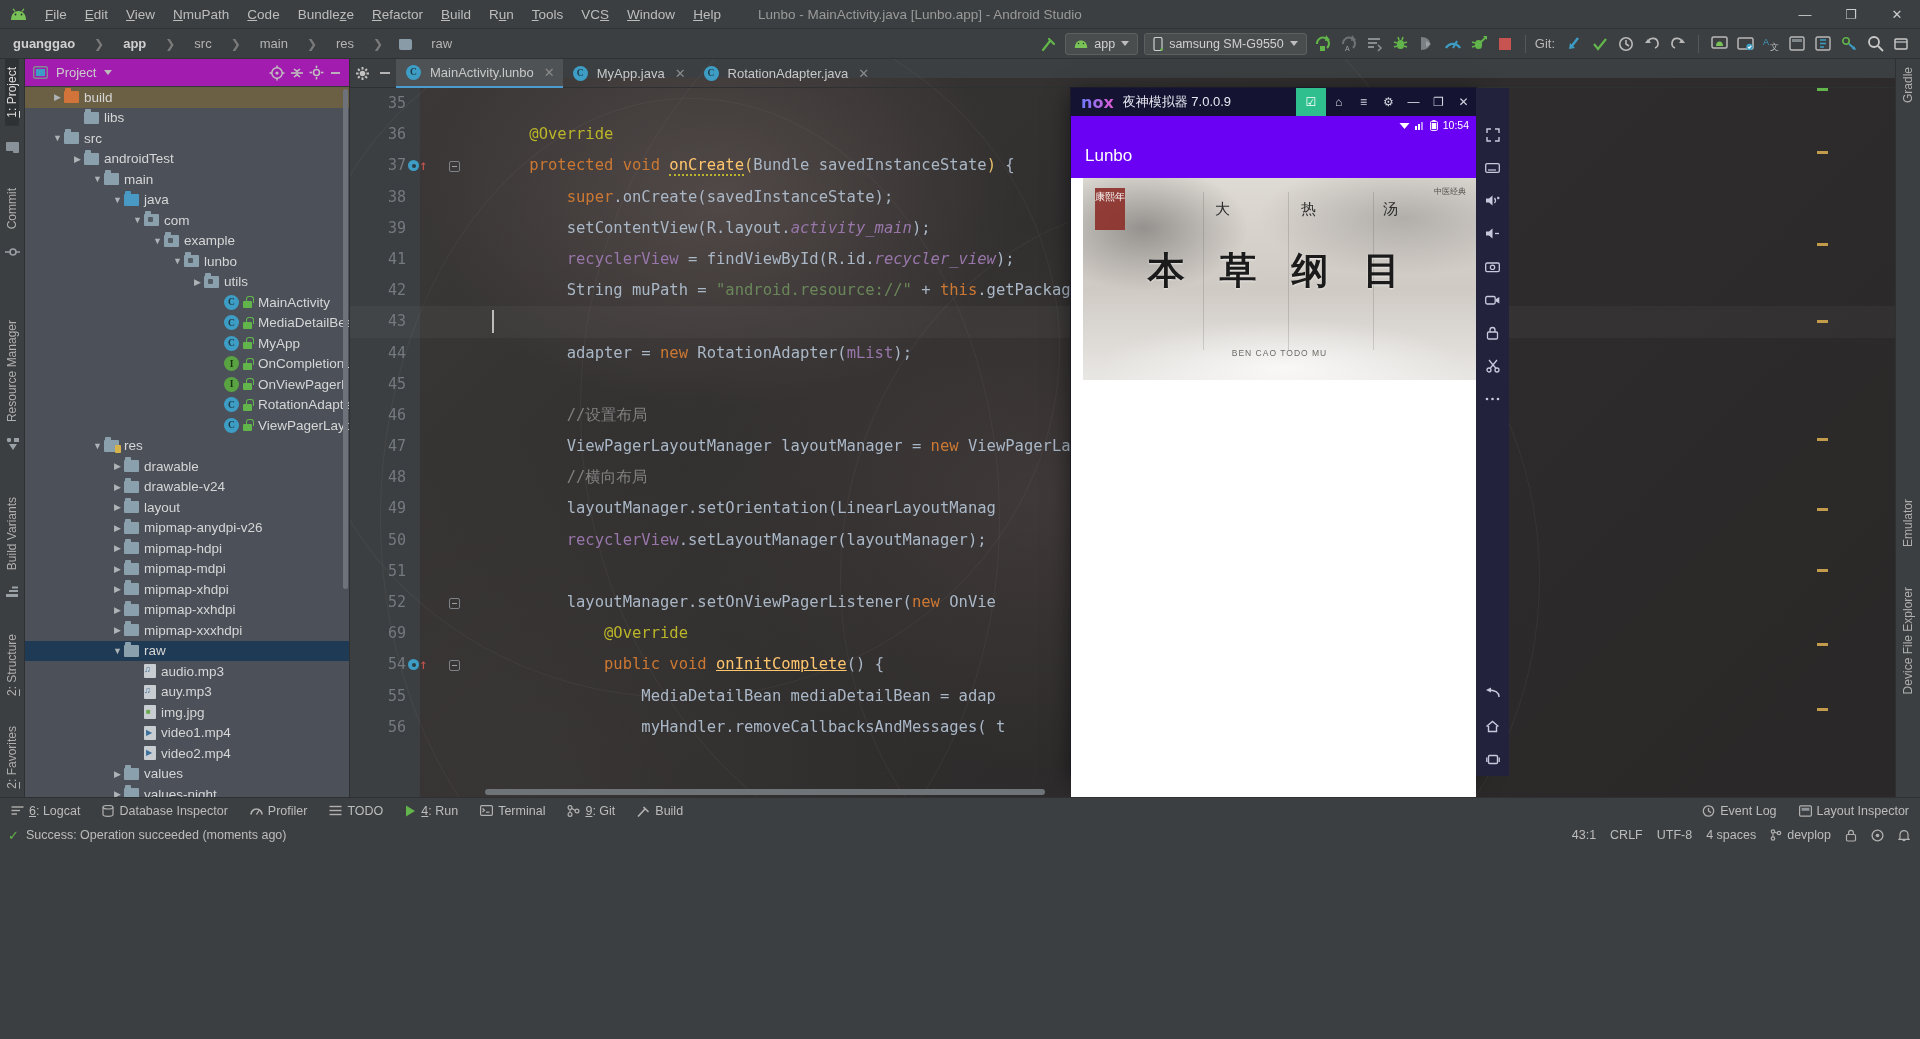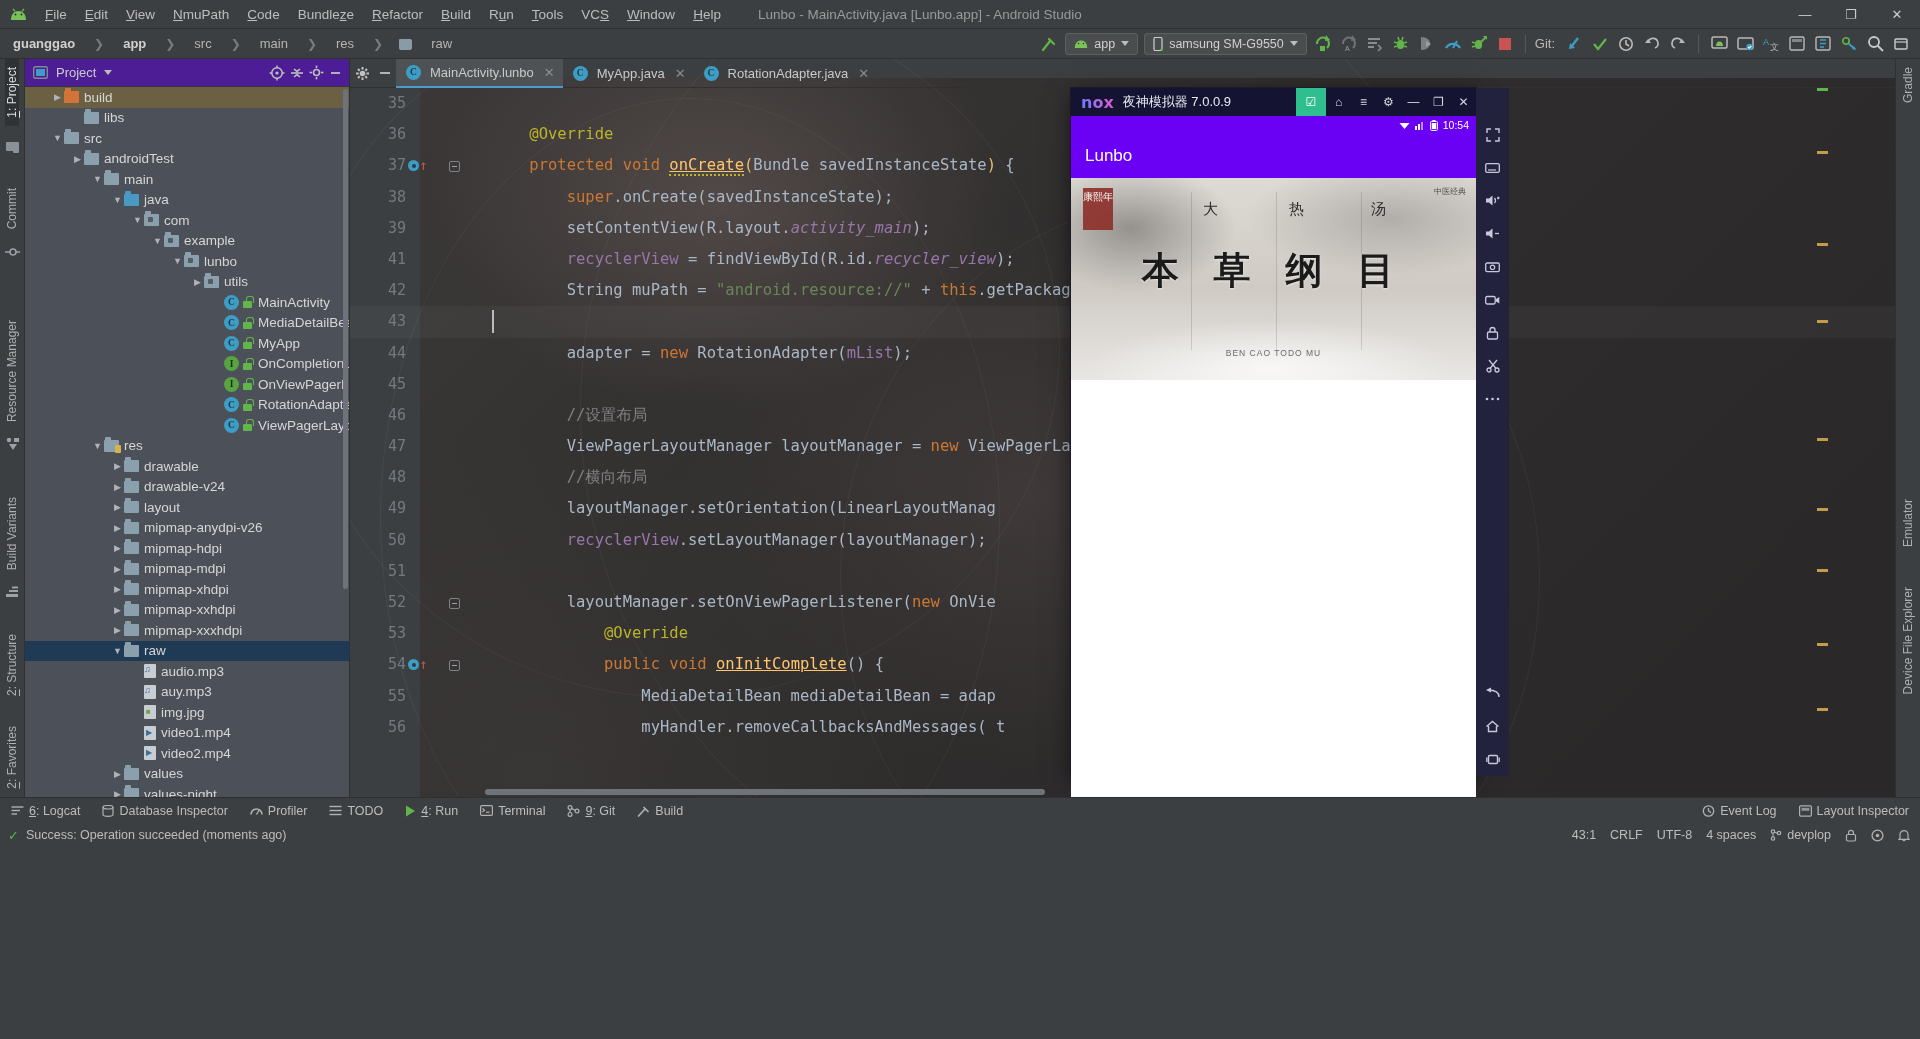--- a/index.html
+++ b/index.html
@@ -98,21 +98,21 @@
   .vtab u { text-decoration: underline; }
 
   
   .project-panel {
     position: absolute; left: 25px; top: 59px; width: 325px; height: 738px;
     background: #4b5059;
     border-right: 1px solid #2e3031;
   }
   .pp-header {
     height: 28px; display: flex; align-items: center;
-    background: #4c1d95; border-bottom: 1px solid #34373a; padding-left: 8px;
+    background: #a21caf; border-bottom: 1px solid #34373a; padding-left: 8px;
   }
   .pp-title { font-size: 13px; color: #cccccc; margin-left: 8px; }
   .pp-header-icons { margin-left: auto; display: flex; align-items: center; padding-right: 6px; gap: 4px; }
   .tree { position: absolute; top: 28px; left: 0; right: 0; bottom: 0; overflow: hidden; }
   .trow {
     height: 20.5px; display: flex; align-items: center;
     font-size: 13.5px; color: #d6d6d6; white-space: nowrap;
   }
   .trow.sel-gold { background: #6b6044; }
   .trow.sel-blue { background: #1f3a54; }
@@ -218,21 +218,21 @@
   .fold {
     display: inline-block; width: 11px; height: 11px; border: 1px solid #7d8388;
     border-radius: 2px; position: relative; top: 2px;
   }
   .fold::after {
     content: ""; position: absolute; left: 2px; top: 4px; width: 5px; height: 1px; background: #9ba1a6;
   }
   .kw { color: #cc7832; }
   .ann { color: #bbb529; }
   .fn { color: #ffc66d; text-decoration: underline; }
-  .fn-u { color: #ffc66d; text-decoration: underline; }
+  .fn-u { color: #ffc66d; }
   .txt { color: #a9b7c6; }
   .str { color: #6a8759; }
   .fld { color: #9876aa; }
   .cmt { color: #808080; }
   .paren { color: #e8bf6a; }
   .caret-bar {
     position: absolute; left: 142px; top: 4px; width: 2px; height: 23px; background: #bbbbbb;
   }
   .hscroll {
     position: absolute; left: 135px; bottom: 2px; width: 560px; height: 6px;
@@ -277,20 +277,21 @@
     color: #ffffff; font-size: 10.5px;
   }
   .nox-appbar {
     height: 44px; background: #6a00f4; display: flex; align-items: center;
     padding-left: 14px; color: #ffffff; font-size: 17px;
   }
   .nox-content { height: 100%; background: #ffffff; }
   .banner {
     height: 202px; position: relative; overflow: hidden;
     background: linear-gradient(180deg,#dedad4 0%, #cfcac4 55%, #e9e7e4 100%);
+    margin-left: 12px;
   }
   .banner .ink {
     position: absolute; inset: 0;
     background:
       radial-gradient(ellipse 150px 90px at 60px 50px, rgba(40,40,40,0.38), rgba(0,0,0,0) 70%),
       radial-gradient(ellipse 200px 80px at 320px 40px, rgba(60,60,60,0.25), rgba(0,0,0,0) 72%),
       radial-gradient(ellipse 260px 70px at 200px 190px, rgba(255,255,255,0.75), rgba(0,0,0,0) 70%);
   }
   .banner .bigtitle {
     position: absolute; left: 0; right: 0; top: 68px; text-align: center;
@@ -958,21 +959,21 @@
           <div class="cline current"><span class="lnum">43</span><span class="caret-bar"></span></div>
           <div class="cline"><span class="lnum">44</span><span class="txt" style="">        adapter = </span><span class="kw" style="">new </span><span class="txt" style="">RotationAdapter(</span><span class="fld" style="">mList</span><span class="txt" style="">);</span></div>
           <div class="cline"><span class="lnum">45</span></div>
           <div class="cline"><span class="lnum">46</span><span class="cmt" style="">        //设置布局</span></div>
           <div class="cline"><span class="lnum">47</span><span class="txt" style="">        ViewPagerLayoutManager layoutManager = </span><span class="kw" style="">new </span><span class="txt" style="">ViewPagerLayoutManager(</span></div>
           <div class="cline"><span class="lnum">48</span><span class="cmt" style="">        //横向布局</span></div>
           <div class="cline"><span class="lnum">49</span><span class="txt" style="">        layoutManager.setOrientation(LinearLayoutManag</span></div>
           <div class="cline"><span class="lnum">50</span><span class="txt" style="">        </span><span class="fld" style="">recyclerView</span><span class="txt" style="">.setLayoutManager(layoutManager);</span></div>
           <div class="cline"><span class="lnum">51</span></div>
           <div class="cline"><span class="lnum">52</span><span style="position:absolute;left:99px"><span class="fold"></span></span><span class="txt" style="">        layoutManager.setOnViewPagerListener(</span><span class="kw" style="">new </span><span class="txt" style="">OnVie</span></div>
-          <div class="cline"><span class="lnum">53</span><span class="txt" style="">            </span><span class="ann" style="">@Override</span></div>
+          <div class="cline"><span class="lnum">69</span><span class="txt" style="">            </span><span class="ann" style="">@Override</span></div>
           <div class="cline"><span class="lnum">54</span><span class="gutter-mark"><span class="run-dot"></span><span class="up-arrow">↑</span></span><span style="position:absolute;left:99px"><span class="fold"></span></span><span class="txt" style="">            </span><span class="kw" style="">public </span><span class="kw" style="">void </span><span class="fn" style="">onInitComplete</span><span class="txt" style="">() {</span></div>
           <div class="cline"><span class="lnum">55</span><span class="txt" style="">                MediaDetailBean mediaDetailBean = adap</span></div>
           <div class="cline"><span class="lnum">56</span><span class="txt" style="">                myHandler.removeCallbacksAndMessages( t</span></div>
         </div>
       <div class="hscroll"></div>
     </div>
   </div>
 
   <div class="marker-col">
     <div class="marker" style="top:0px;background:#62b54a;"></div>

